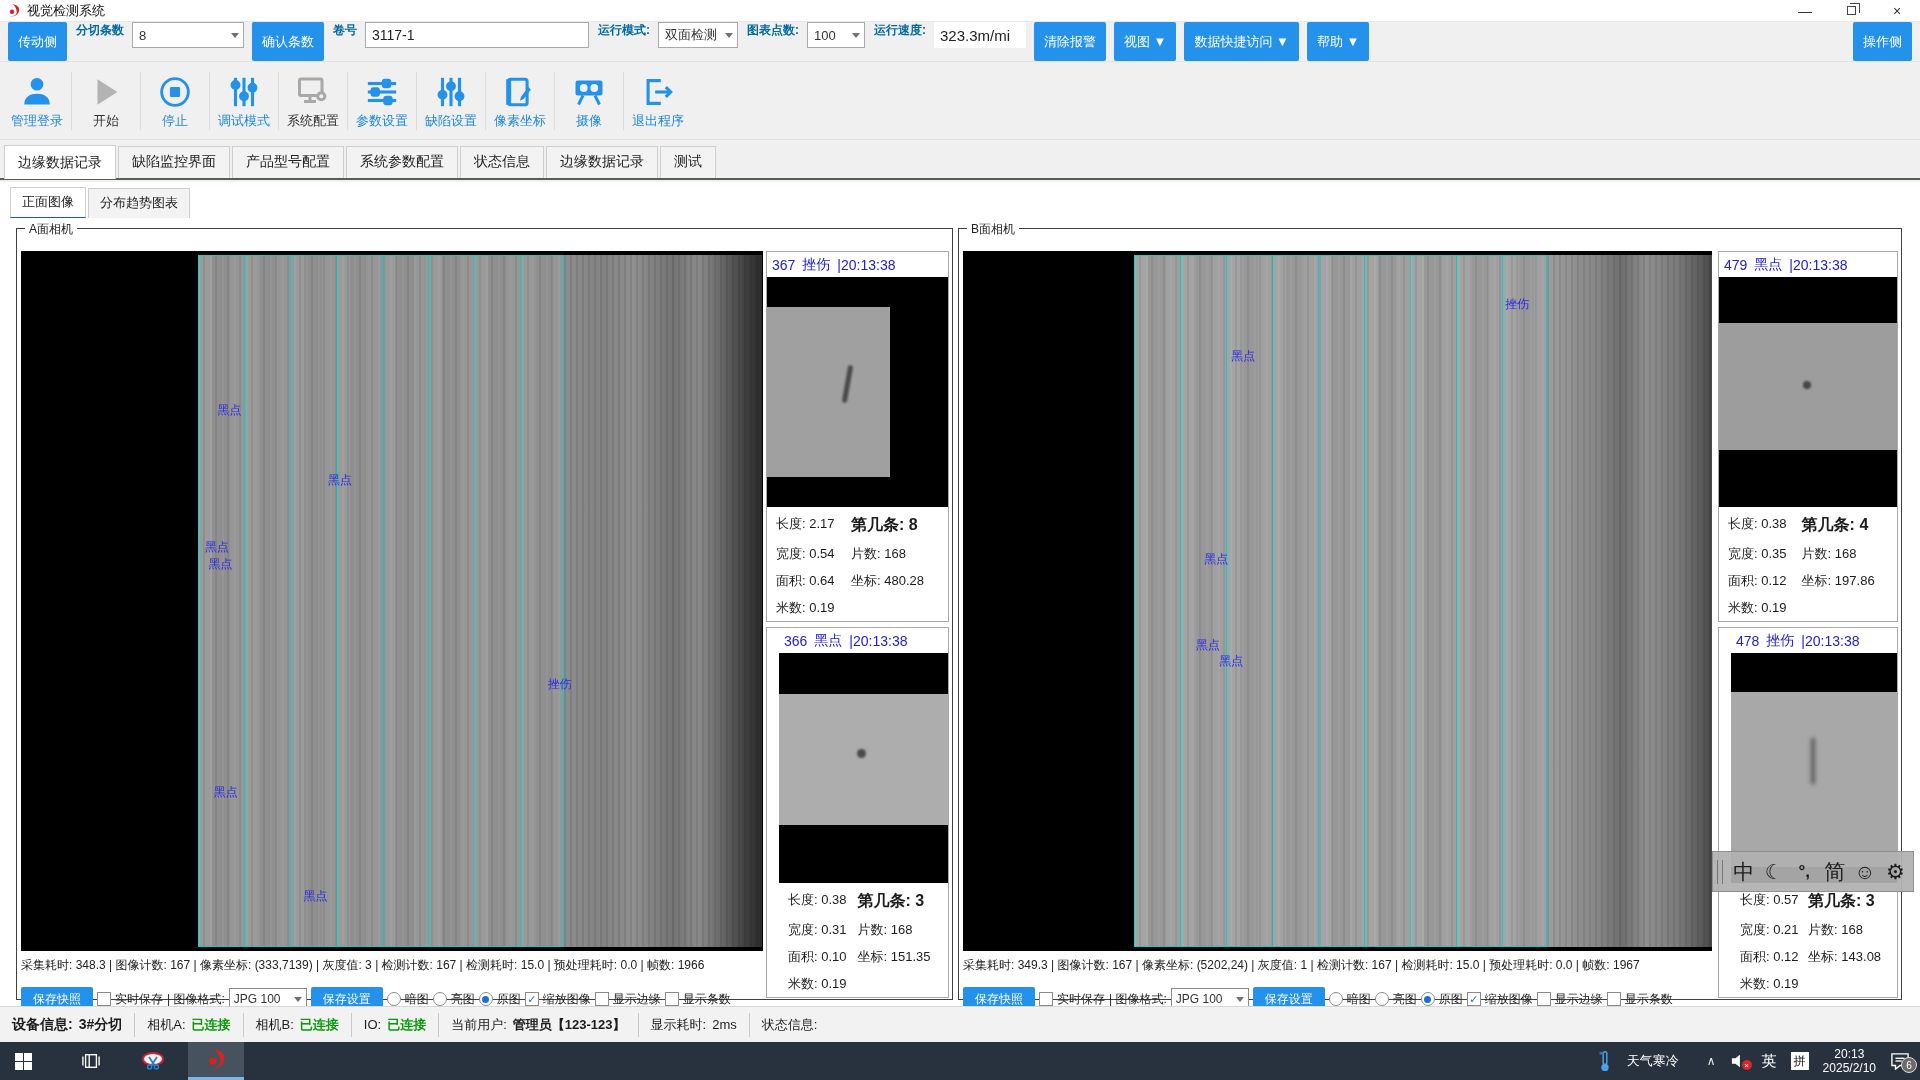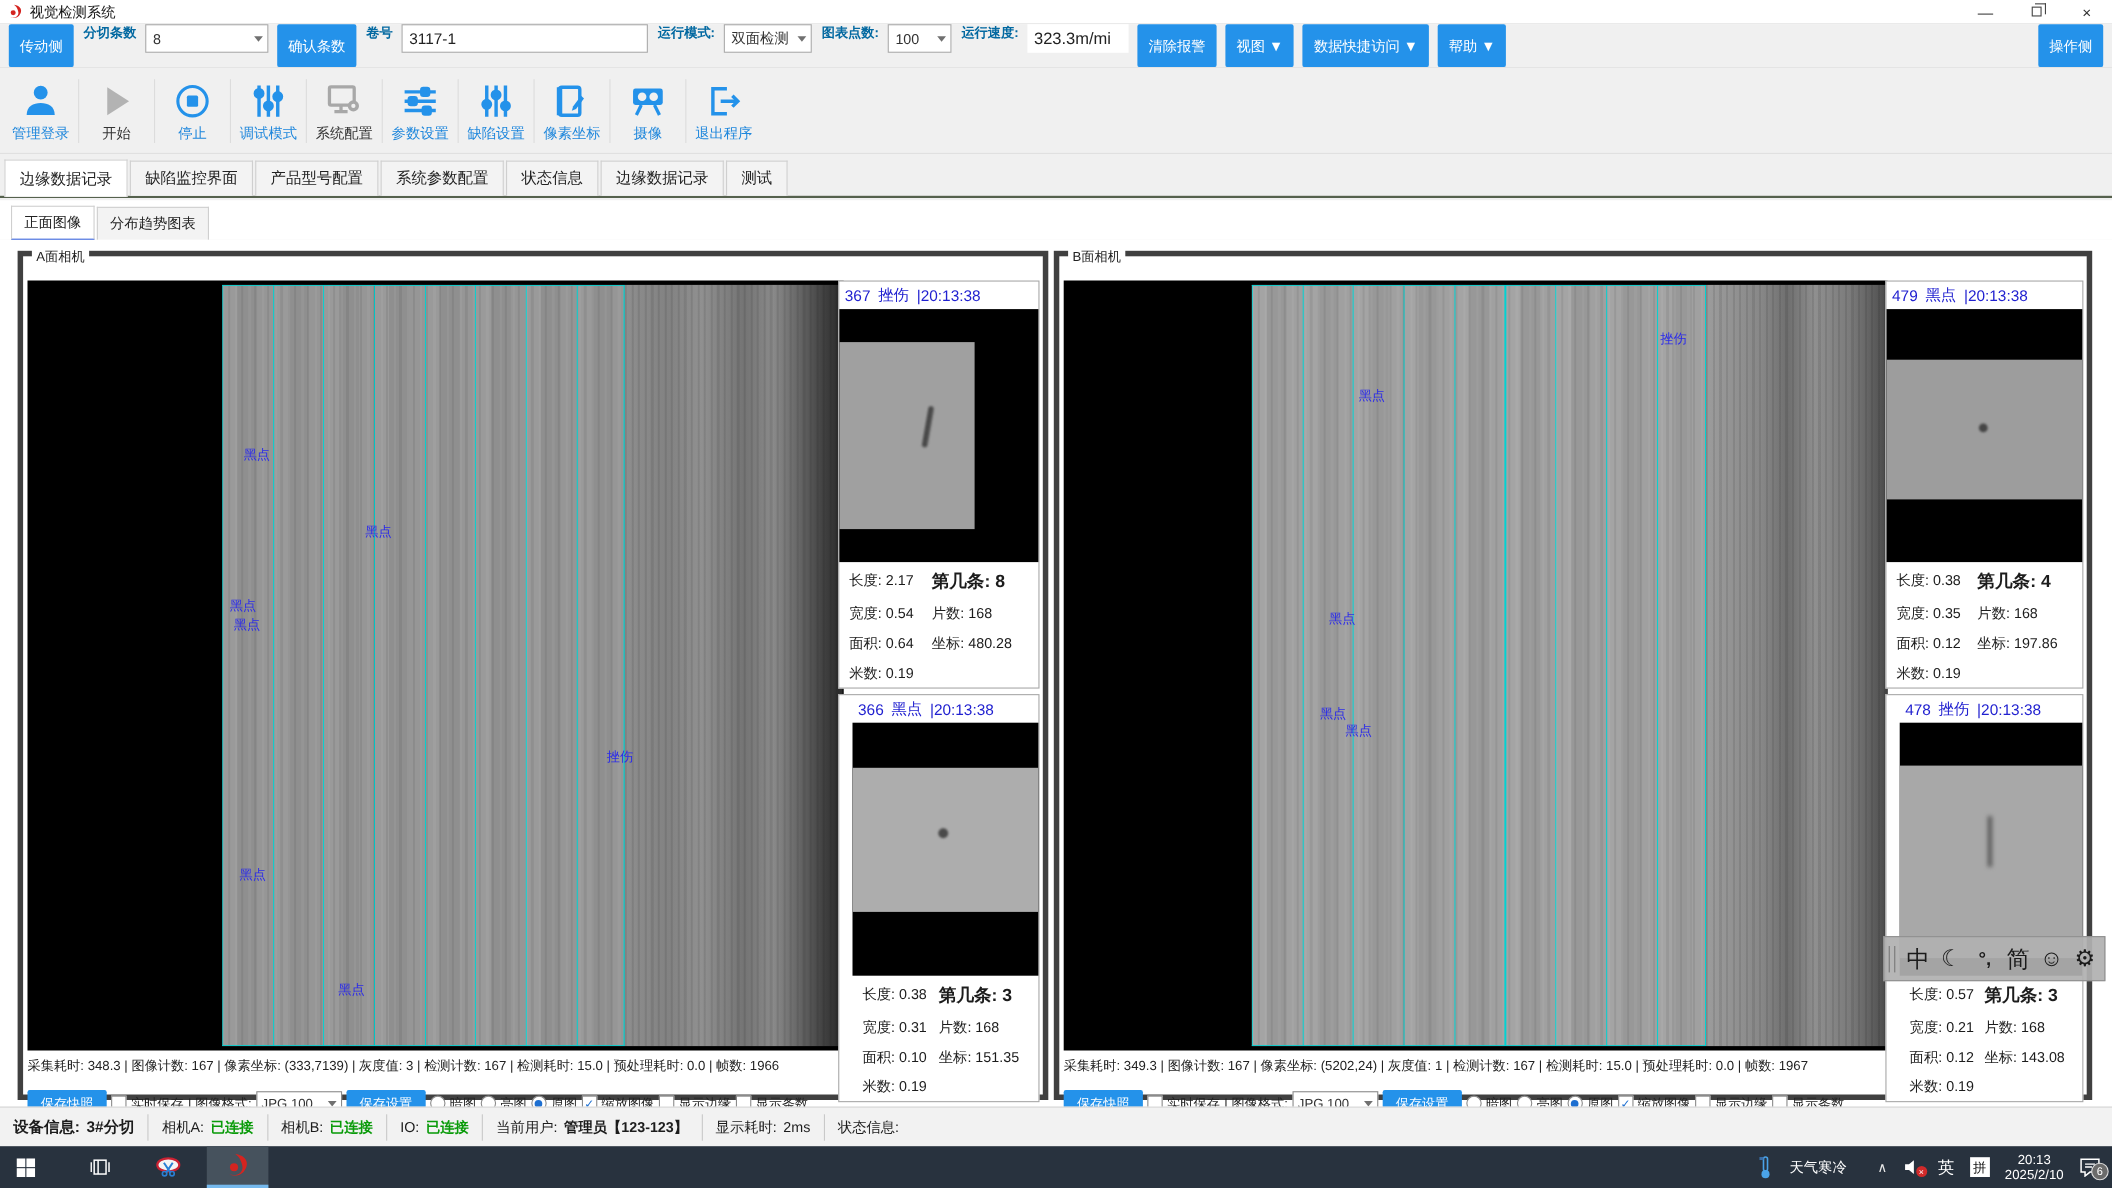--- a/index.html
+++ b/index.html
@@ -50,21 +50,21 @@
   .tab { background:#f3f3f3; border:1px solid #cfcfcf; border-bottom:none; font-size:14px; color:#222;
     padding:6px 13px 7px; margin-right:2px; white-space:nowrap; cursor:pointer; }
   .tab.active { background:#fff; position:relative; top:1px; padding-top:8px; }
   .subtabs { position:absolute; top:182px; left:0; width:1920px; height:36px; background:#fff;
     display:flex; align-items:flex-end; padding-left:10px; }
   .subtabs .tab { font-size:13px; padding:5px 11px 6px; }
   .subtabs .tab.active { border-bottom:1px solid #1d4ed8; top:0; }
 
   
   .content { position:absolute; top:218px; left:0; width:1920px; height:788px; background:#fff; }
-  .groupbox { position:absolute; top:10px; height:772px; border:5px solid #404040; background:#fff; }
+  .groupbox { position:absolute; top:10px; height:772px; border:1px solid #404040; background:#fff; }
   .gb-a { left:16px;  width:937px; }
   .gb-b { left:958px; width:944px; }
   .gb-label { position:absolute; top:-8px; left:8px; background:#fff; padding:0 4px; font-size:12px; color:#222; }
 
   .cam-image { position:absolute; left:4px; top:22px; height:700px; background:#000; overflow:hidden; }
   .gb-a .cam-image { width:742px; }
   .gb-b .cam-image { width:749px; }
   .strips-border { position:absolute; top:4px; bottom:4px;
     border:1px solid rgba(0,210,210,.85); border-left:none;
     background:

